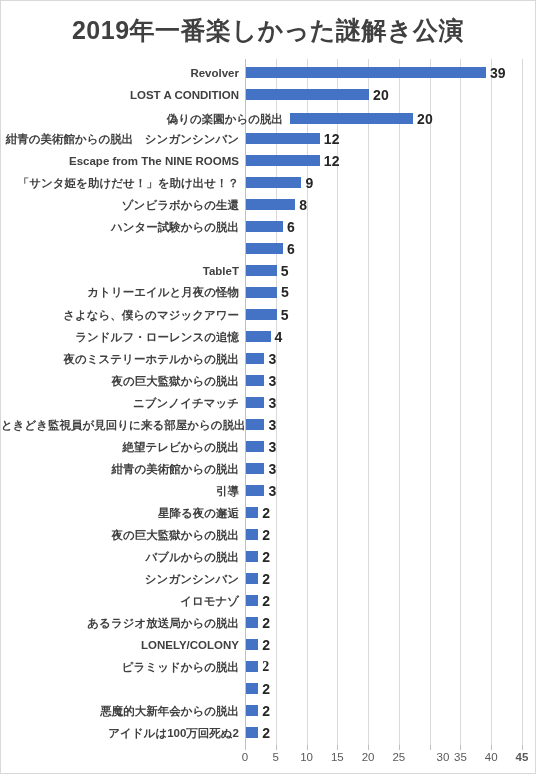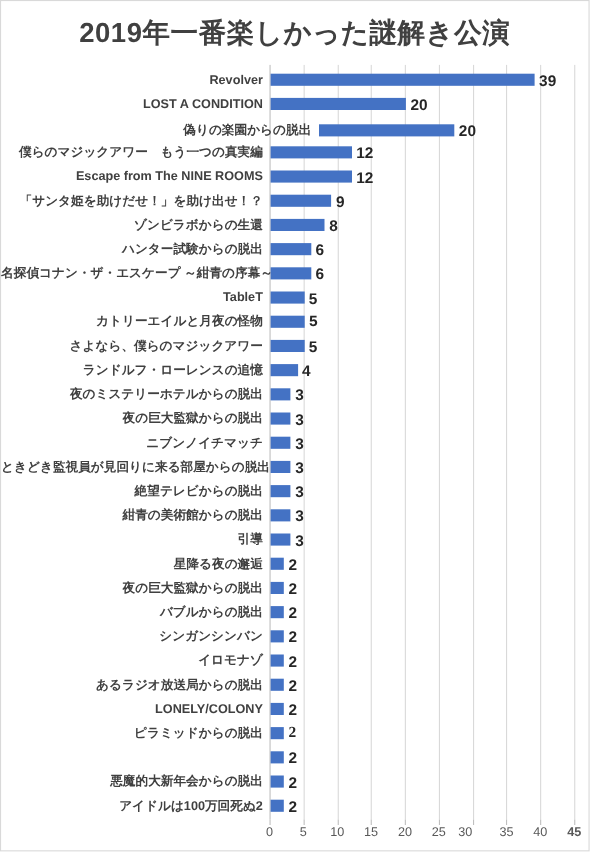--- a/index.html
+++ b/index.html
@@ -157,21 +157,21 @@
           <div class="cat-label">LOST A CONDITION</div>
           <div class="bar" style="width: 123.111px; background: rgb(68, 114, 196);"></div>
           <div class="bar-value" style="left: 372.111px;">20</div>
         </div>
         <div class="row" style="top: 49px; margin-left: 44px;">
           <div class="cat-label">偽りの楽園からの脱出</div>
           <div class="bar" style="width: 123.111px; background: rgb(68, 114, 196);"></div>
           <div class="bar-value" style="left: 372.111px;">20</div>
         </div>
         <div class="row" style="top: 69px;">
-          <div class="cat-label">僕らのマジックアワー　もう一つの真実編</div>
+          <div class="cat-label">紺青の美術館からの脱出　シンガンシンバン</div>
           <div class="bar" style="width: 73.8667px; background: rgb(68, 114, 196);"></div>
           <div class="bar-value" style="left: 322.867px;">12</div>
         </div>
         <div class="row" style="top: 91px;">
           <div class="cat-label">Escape from The NINE ROOMS</div>
           <div class="bar" style="width: 73.8667px; background: rgb(68, 114, 196);"></div>
           <div class="bar-value" style="left: 322.867px;">12</div>
         </div>
         <div class="row" style="top: 113px;">
           <div class="cat-label">「サンタ姫を助けだせ！」を助け出せ！？</div>
@@ -182,21 +182,20 @@
           <div class="cat-label">ゾンビラボからの生還</div>
           <div class="bar" style="width: 49.2444px; background: rgb(68, 114, 196);"></div>
           <div class="bar-value" style="left: 298.244px;">8</div>
         </div>
         <div class="row" style="top: 157px;">
           <div class="cat-label">ハンター試験からの脱出</div>
           <div class="bar" style="width: 36.9333px; background: rgb(68, 114, 196);"></div>
           <div class="bar-value" style="left: 285.933px;">6</div>
         </div>
         <div class="row" style="top: 179px;">
-          <div class="cat-label">名探偵コナン・ザ・エスケープ ～紺青の序幕～</div>
           <div class="bar" style="width: 36.9333px; background: rgb(68, 114, 196);"></div>
           <div class="bar-value" style="left: 285.933px;">6</div>
         </div>
         <div class="row" style="top: 201px;">
           <div class="cat-label">TableT</div>
           <div class="bar" style="width: 30.7778px; background: rgb(68, 114, 196);"></div>
           <div class="bar-value" style="left: 279.778px;">5</div>
         </div>
         <div class="row" style="top: 223px; font-family: Liberation Mono, monospace;">
           <div class="cat-label">カトリーエイルと月夜の怪物</div>
@@ -312,21 +311,21 @@
       <div class="tick-label" style="left: 30.7778px;">5</div>
       <div class="tick" style="left: 61.5556px;"></div>
       <div class="tick-label" style="left: 61.5556px;">10</div>
       <div class="tick" style="left: 92.3333px;"></div>
       <div class="tick-label" style="left: 92.3333px;">15</div>
       <div class="tick" style="left: 123.111px;"></div>
       <div class="tick-label" style="left: 123.111px;">20</div>
       <div class="tick" style="left: 153.889px;"></div>
       <div class="tick-label" style="left: 153.889px;">25</div>
       <div class="tick" style="left: 184.667px;"></div>
-      <div class="tick-label" style="left: 178px; text-align: center;">30</div>
+      <div class="tick-label" style="left: 198px; text-align: center;">30</div>
       <div class="tick" style="left: 215.444px;"></div>
       <div class="tick-label" style="left: 215.444px;">35</div>
       <div class="tick" style="left: 246.222px;"></div>
       <div class="tick-label" style="left: 246.222px;">40</div>
       <div class="tick" style="left: 277px;"></div>
       <div class="tick-label" style="left: 277px; font-weight: bold;">45</div>
     </div>
 
 </div>
 

